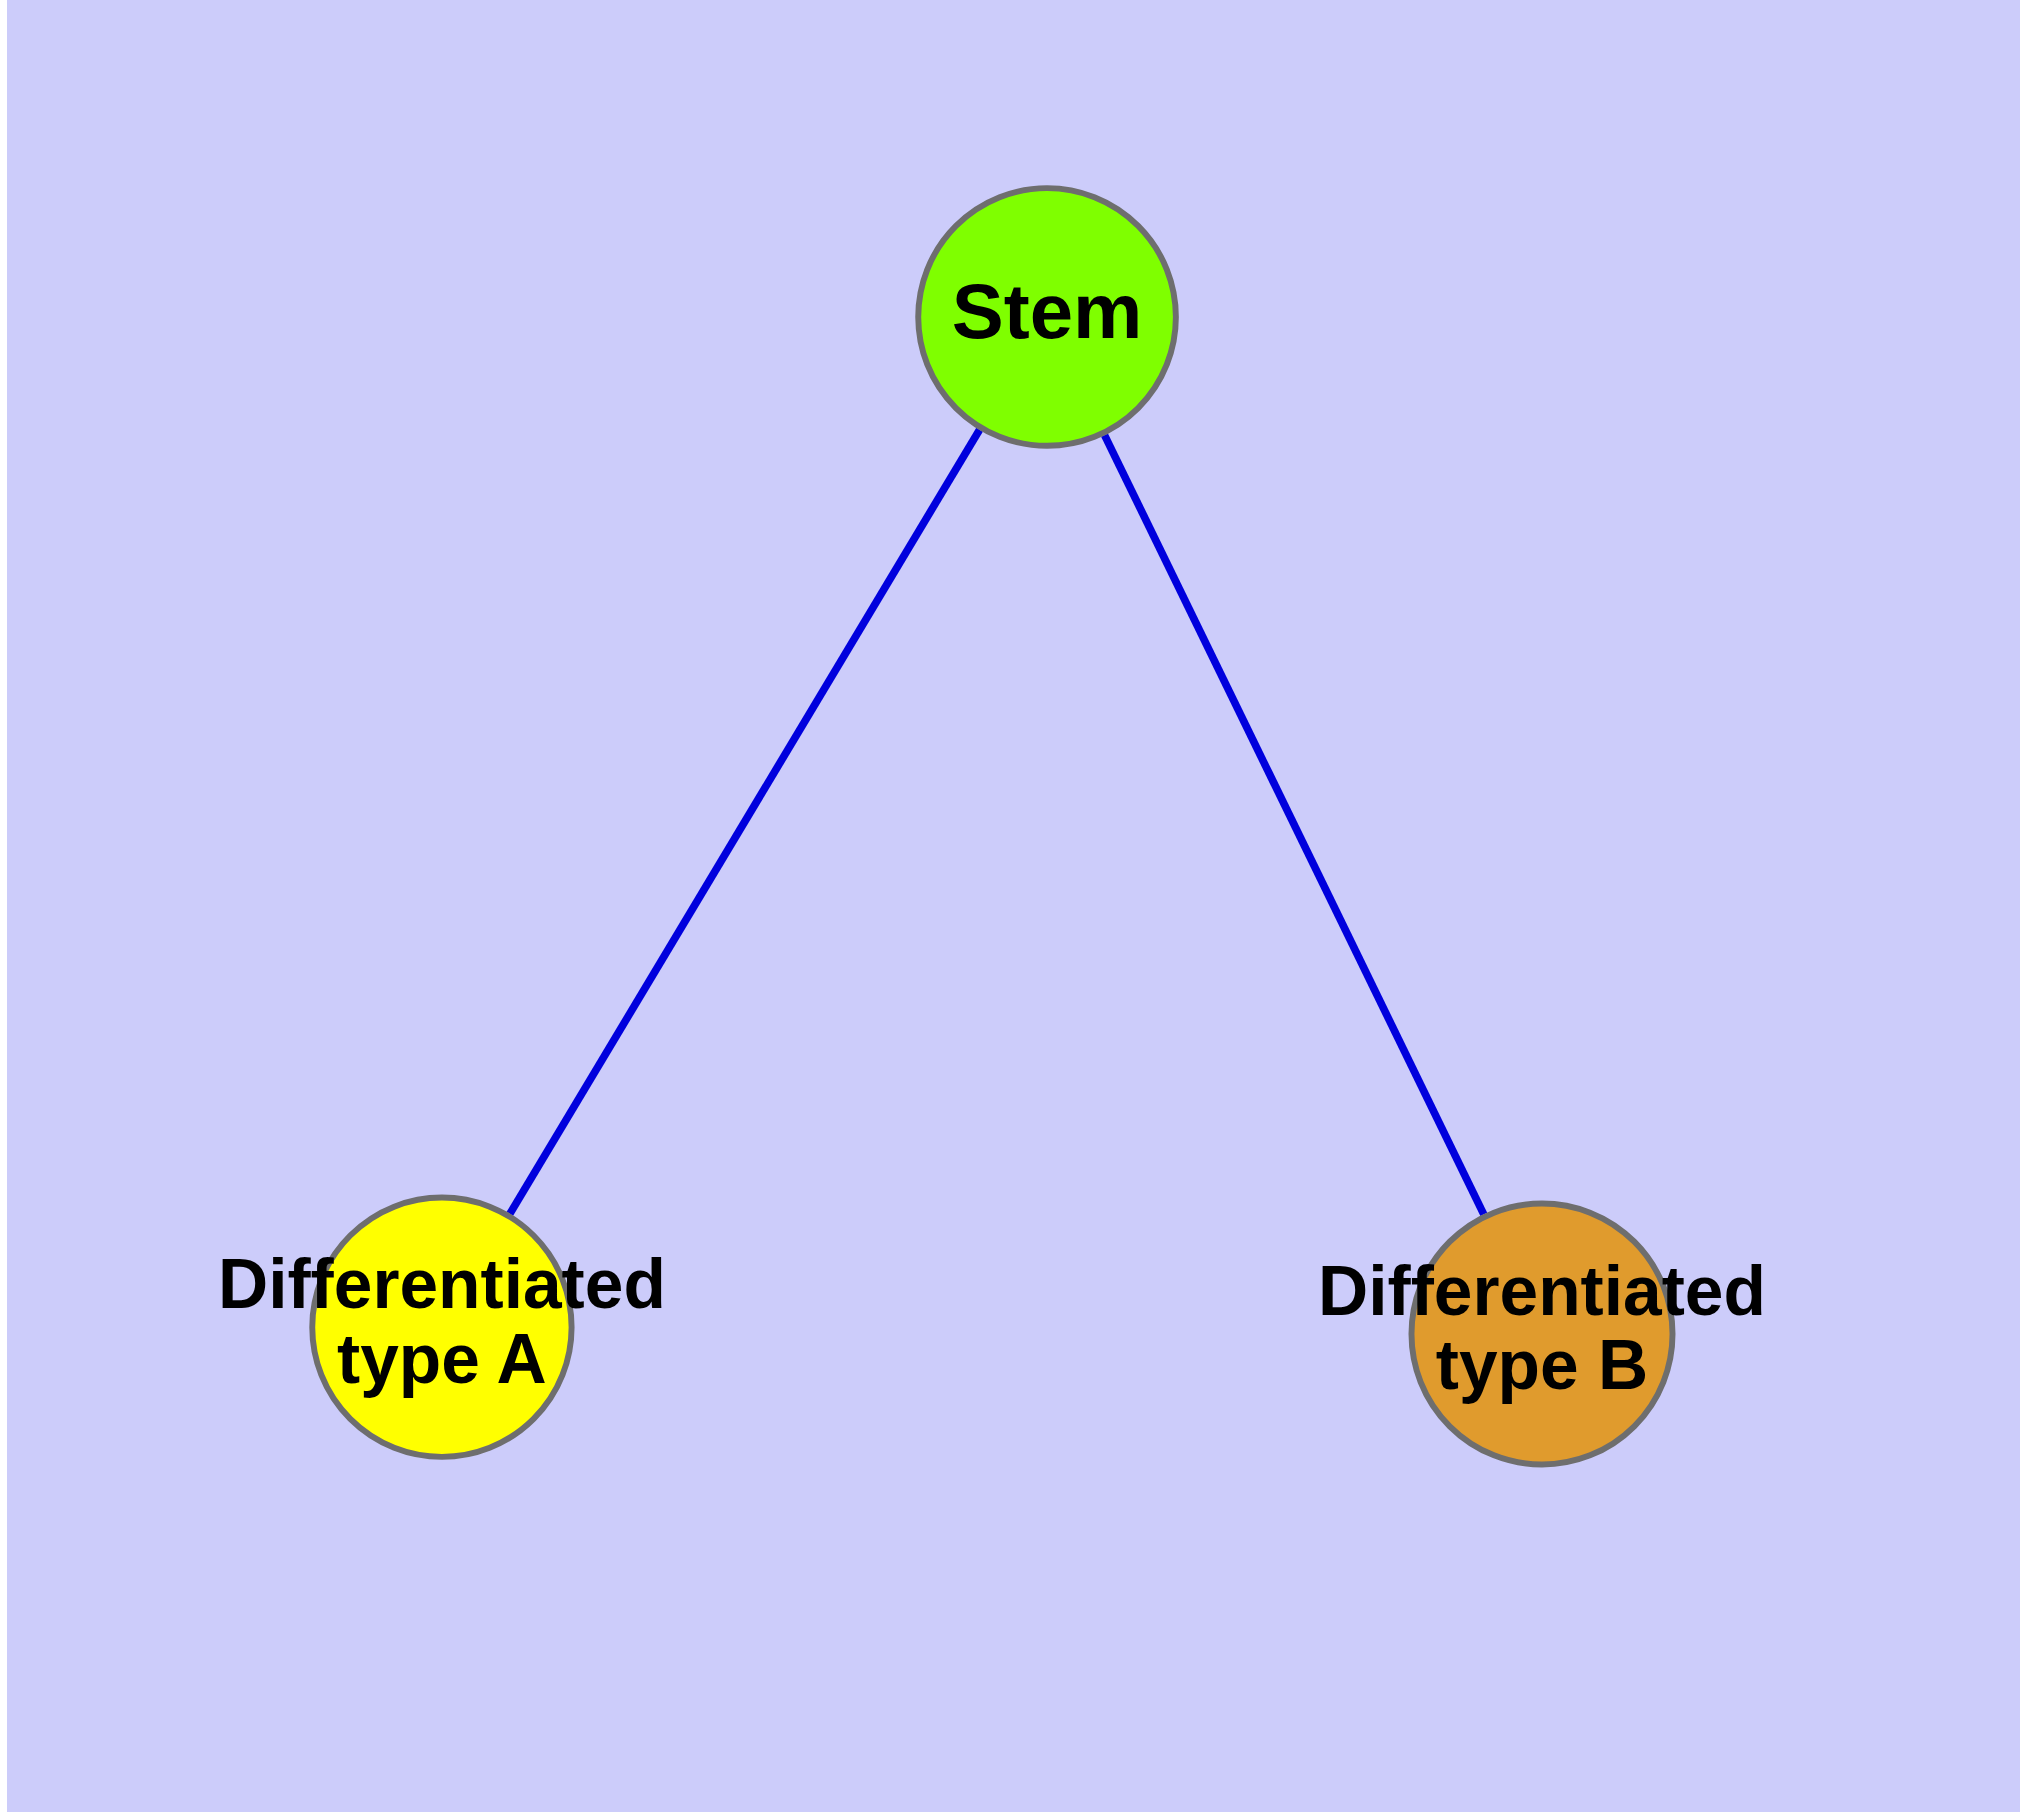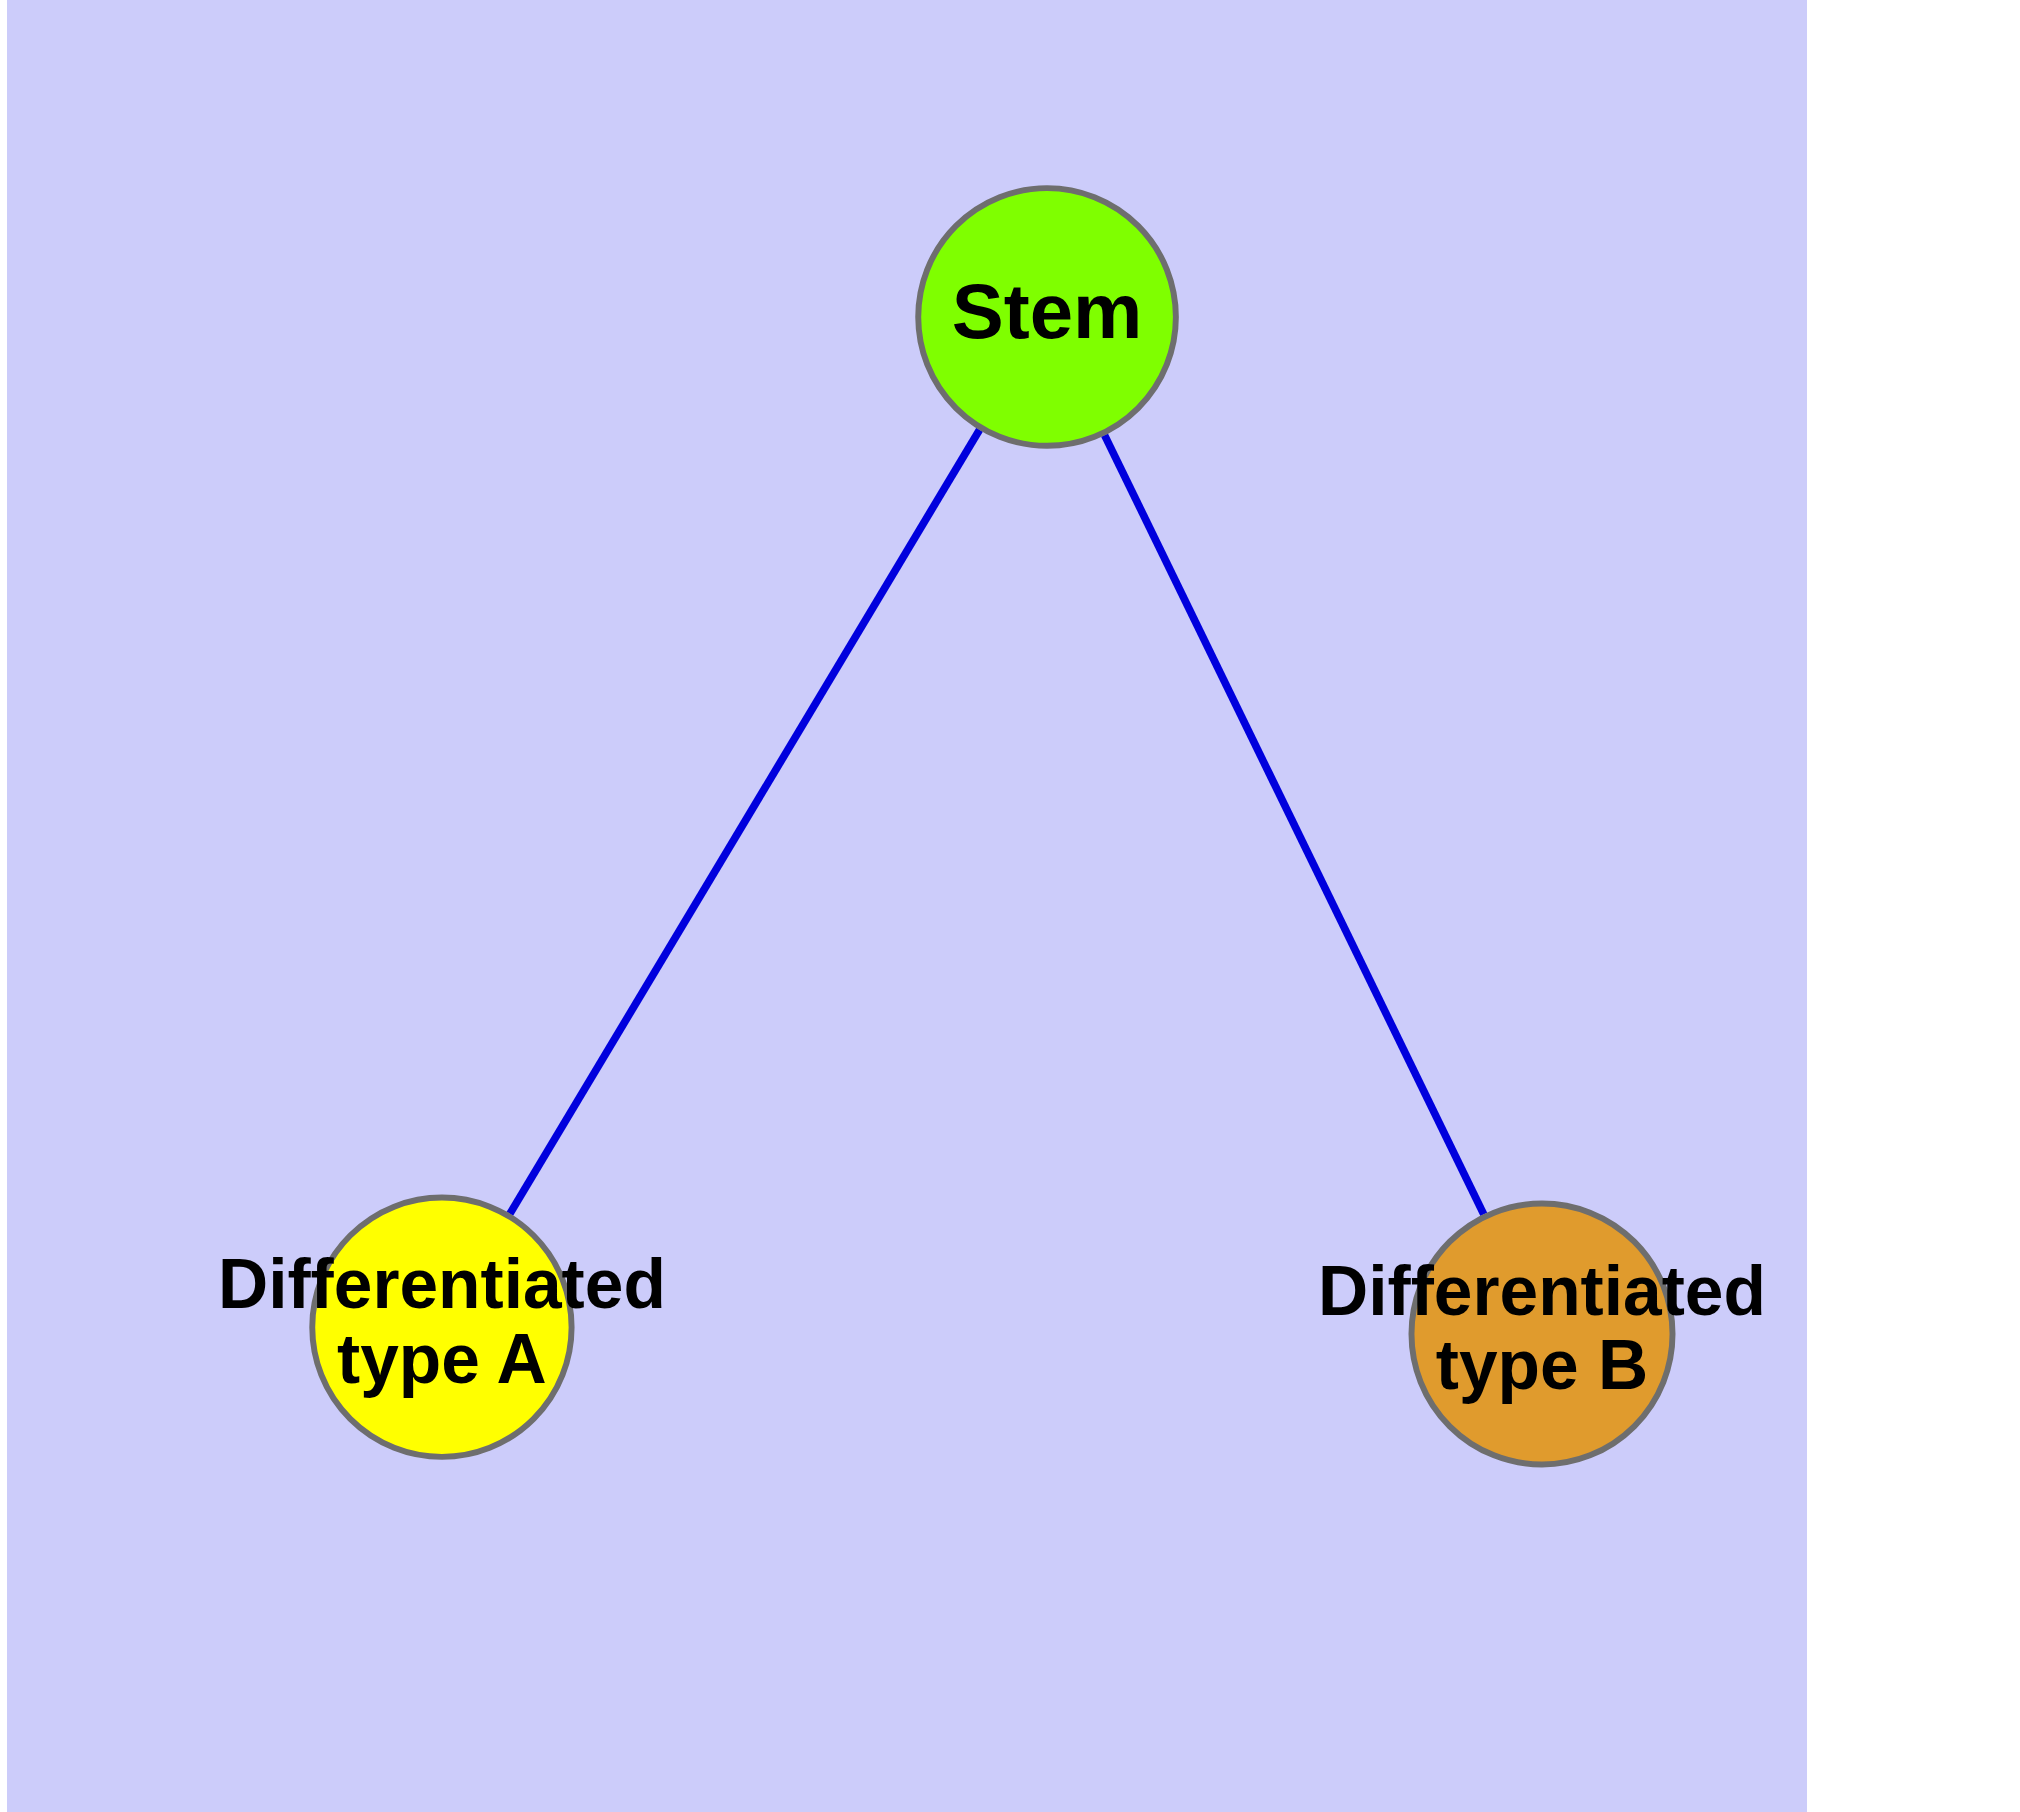--- a/index.html
+++ b/index.html
@@ -13,21 +13,21 @@
     width: 2021px;
     height: 1812px;
     background: #ffffff;
     overflow: hidden;
     font-family: "Liberation Sans", "DejaVu Sans", sans-serif;
   }
   #plot-area {
     position: absolute;
     left: 6.8px;
     top: 0px;
-    width: 1800px;
+    width: 2014px;
     height: 1812px;
     background: #ccccfa;
   }
   #graph-svg {
     position: absolute;
     left: 0;
     top: 0;
     width: 2014px;
     height: 1812px;
     display: block;

